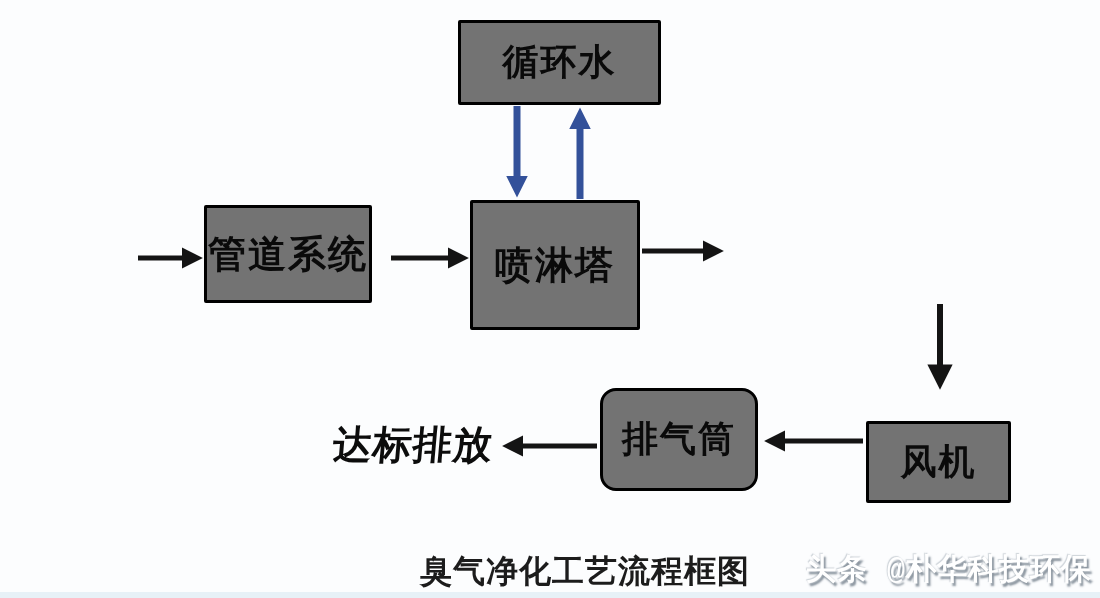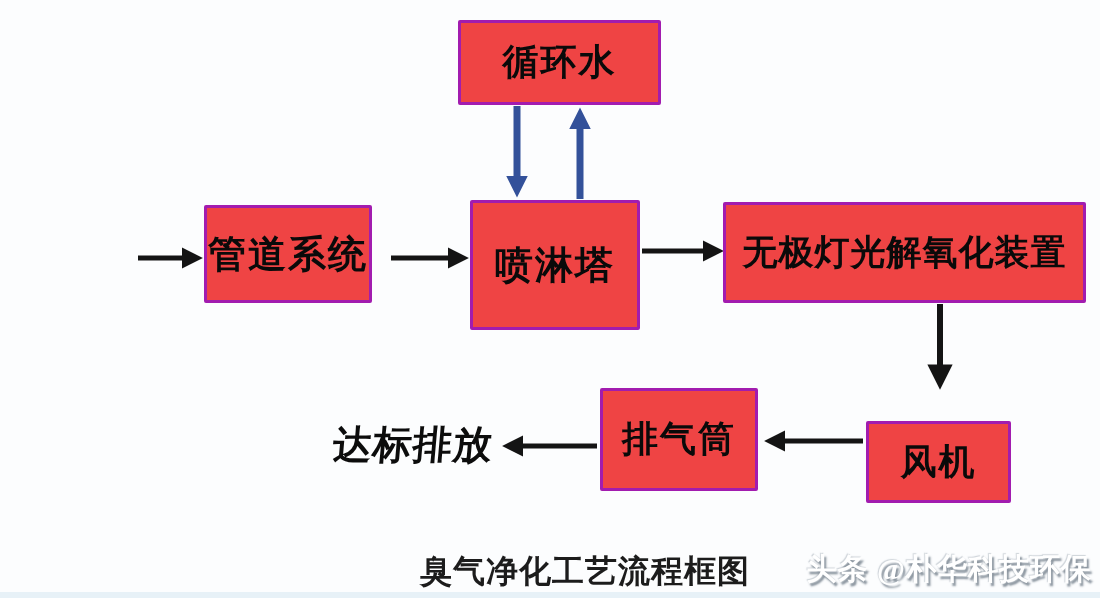--- a/index.html
+++ b/index.html
@@ -10,22 +10,22 @@
     overflow:hidden;
     font-family:"Liberation Sans","DejaVu Sans",sans-serif;
   }
   .bottom-strip {
     position:absolute; left:0; bottom:0; width:1100px; height:6px;
     background:#e7f1f7;
   }
   .arrow-layer { position:absolute; left:0; top:0; width:1100px; height:598px; }
   .node {
     position:absolute;
-    background:#ef4444;
-    border:3px solid #a21caf;
+    background:#737373;
+    border:3px solid #000000;
     border-radius:2px;
     box-sizing:border-box;
     display:flex; align-items:center; justify-content:center;
     font-family:"Liberation Serif","DejaVu Serif",serif;
     font-weight:700;
     font-size:36px;
     color:#0a0a0a;
     letter-spacing:2px;
     white-space:nowrap;
   }
@@ -56,21 +56,21 @@
     font-family:"Liberation Sans","DejaVu Sans",sans-serif;
     font-weight:700;
     font-size:32px;
     letter-spacing:1px;
     color:#1c1c1c;
   }
   .watermark {
     position:absolute;
     left:780px; top:549px; width:312px;
     text-align:right;
-    font-family:Liberation Serif, serif;
+    font-family:Liberation Mono, monospace;
     font-weight:700;
     font-size:30px;
     letter-spacing:1px;
     color:#ffffff;
     text-shadow:2px 3px 2px rgba(125,136,148,0.9), -1px -1px 1px rgba(170,178,188,0.55);
   }
 </style>
 </head>
 <body>
 
@@ -95,25 +95,24 @@
     <line x1="517" y1="106" x2="517" y2="178" stroke="#33519a" stroke-width="7" marker-end="url(#ah-blue)"></line>
     <line x1="580" y1="199" x2="580" y2="127" stroke="#33519a" stroke-width="7" marker-end="url(#ah-blue)"></line>
   </svg>
 
   <div class="node" style="left:458px; top:20px; width:203px; height:85px;">循环水</div>
 
   <div class="node" style="left:204px; top:205px; width:168px; height:98px; font-size:38px;">管道系统</div>
 
   <div class="node" style="left:470px; top:200px; width:170px; height:130px; font-size:38px;">喷淋塔</div>
 
-  <div class="node" style="left:723px; top:202px; width:363px; height:101px; font-size:35px; letter-spacing:1px;">无极灯光解氧化装置</div>
 
   <div class="node" style="left:866px; top:390px; width:145px; height:82px;margin-top:31px;">风机</div>
 
-  <div class="node" style="left:600px; top:388px; width:158px; height:103px;">排气筒</div>
+  <div class="node" style="left:600px; top:388px; width:158px; height:103px;border-radius:16px;">排气筒</div>
 
 
   <div class="free-label output-label">达标排放</div>
 
   <div class="diagram-title">臭气净化工艺流程框图</div>
 
   <div class="watermark">头条 @朴华科技环保</div>
 
   <div class="bottom-strip"></div>
 </div>

